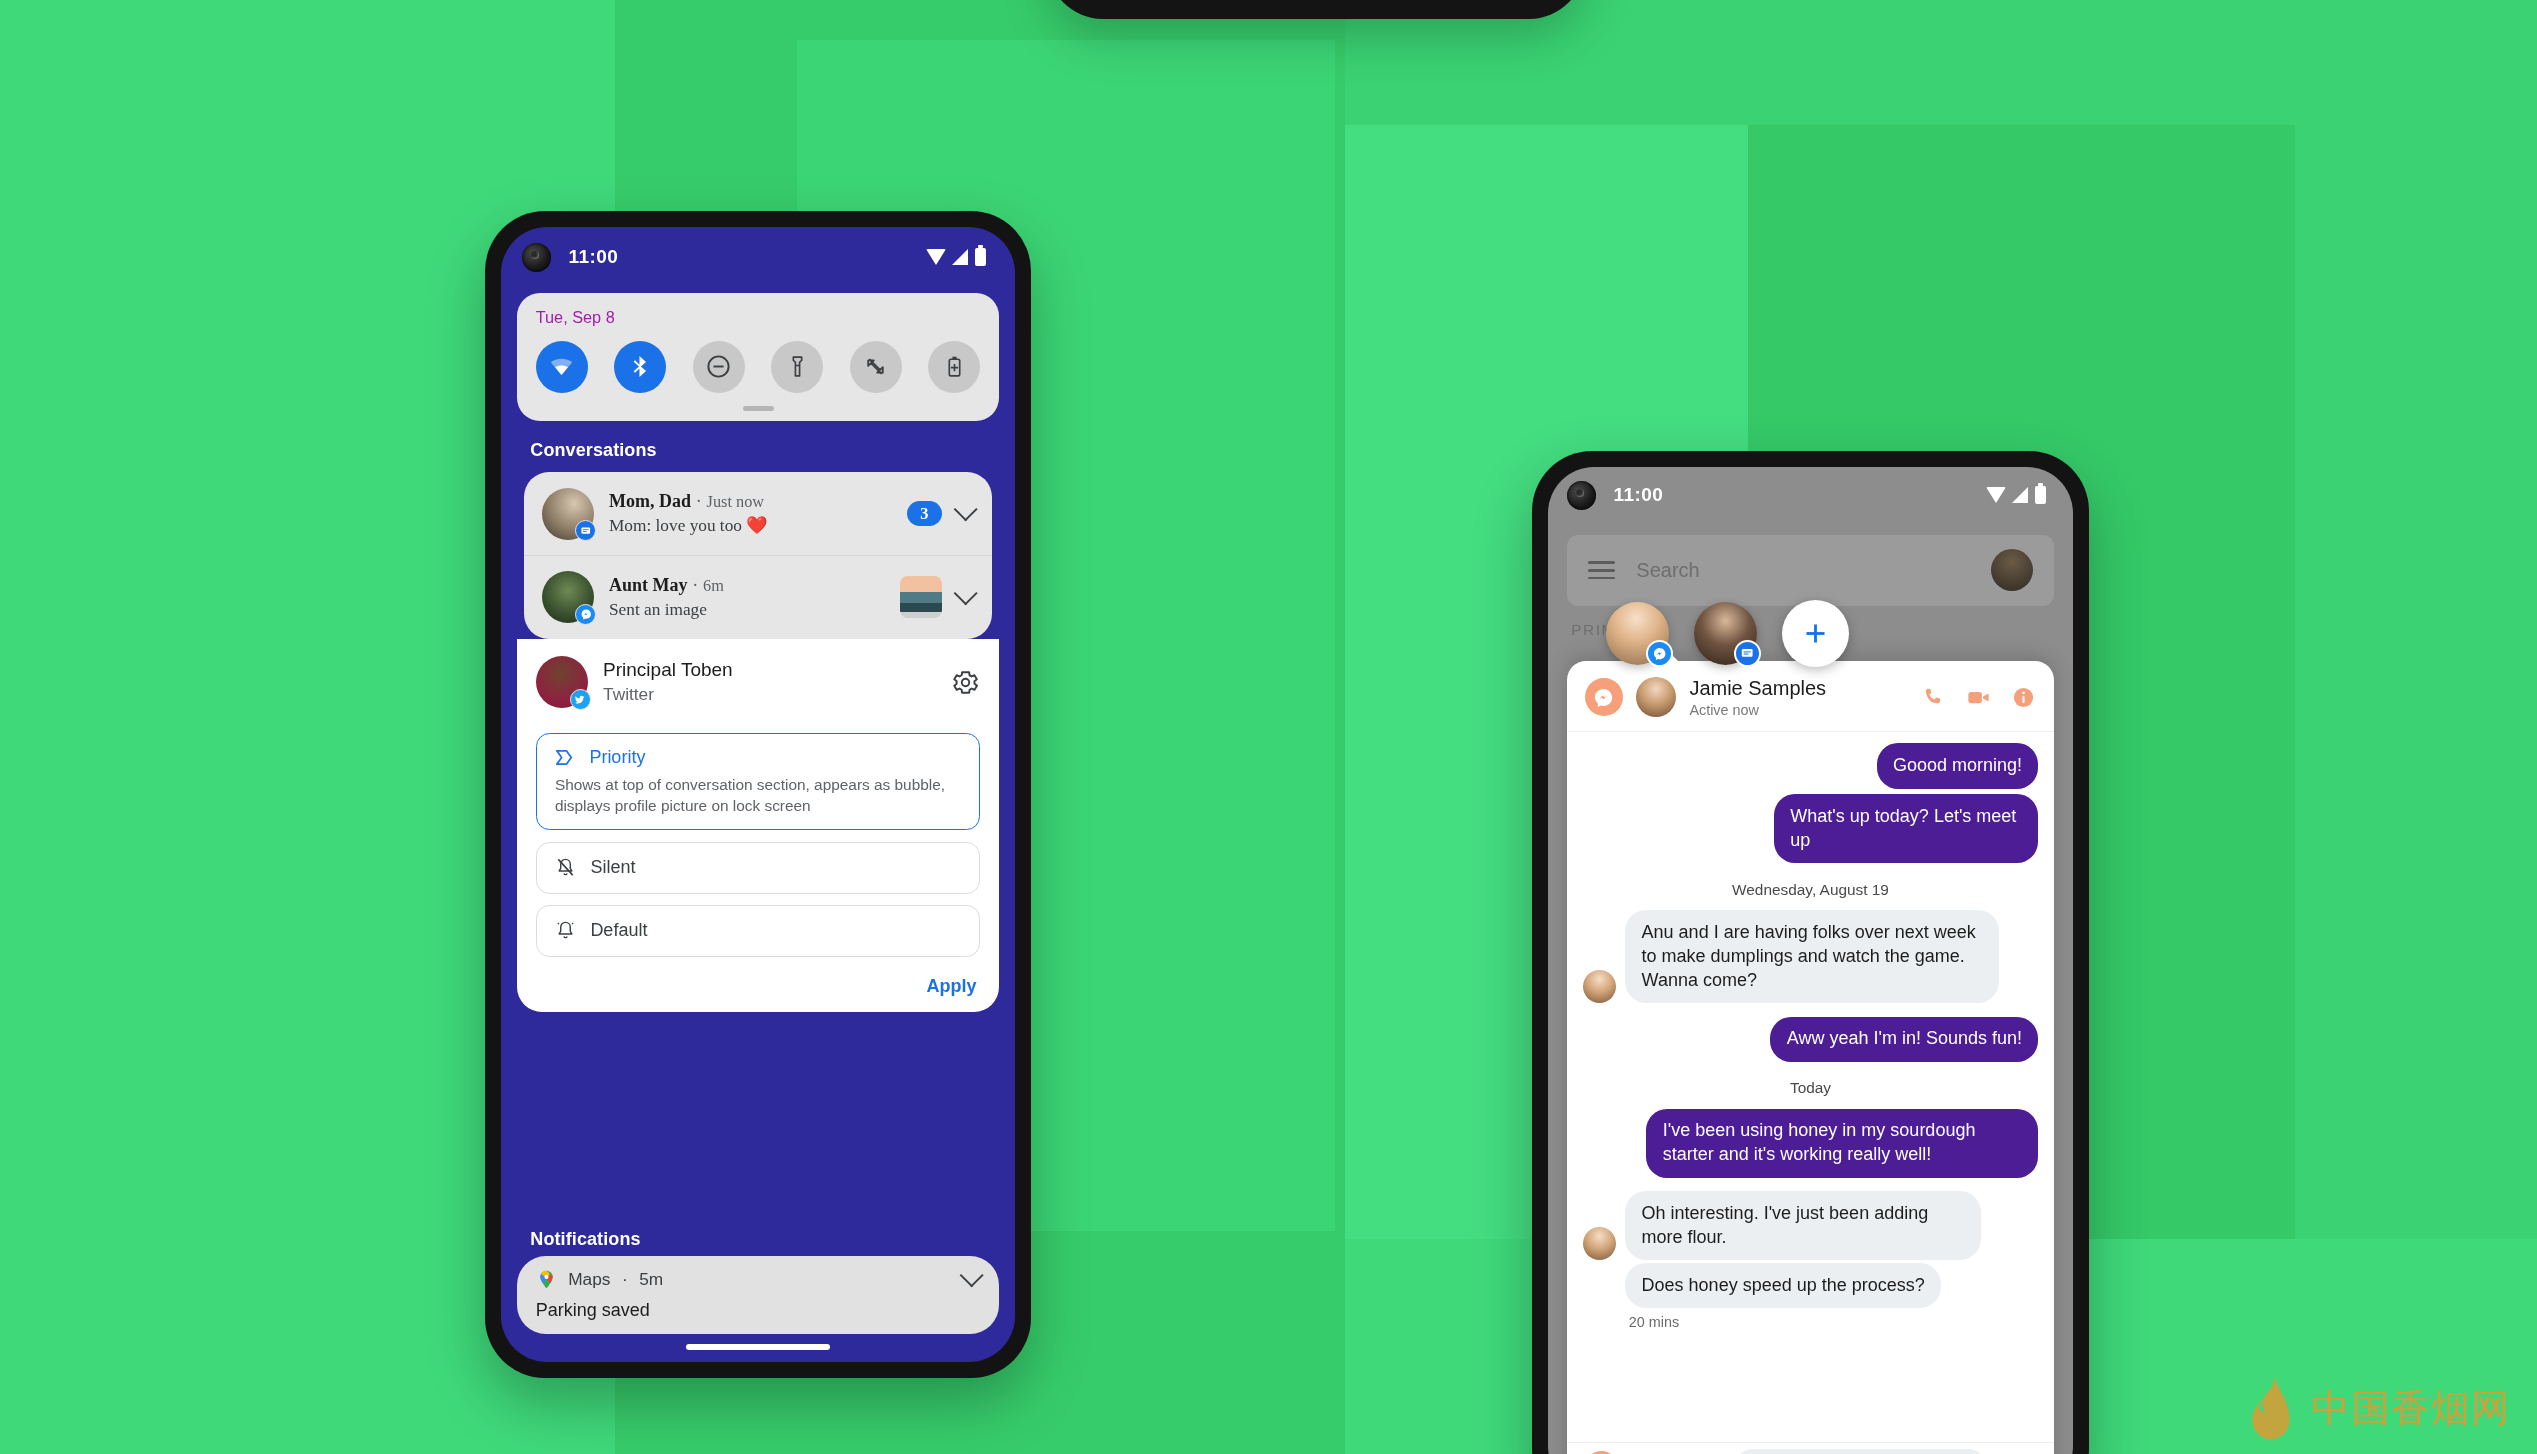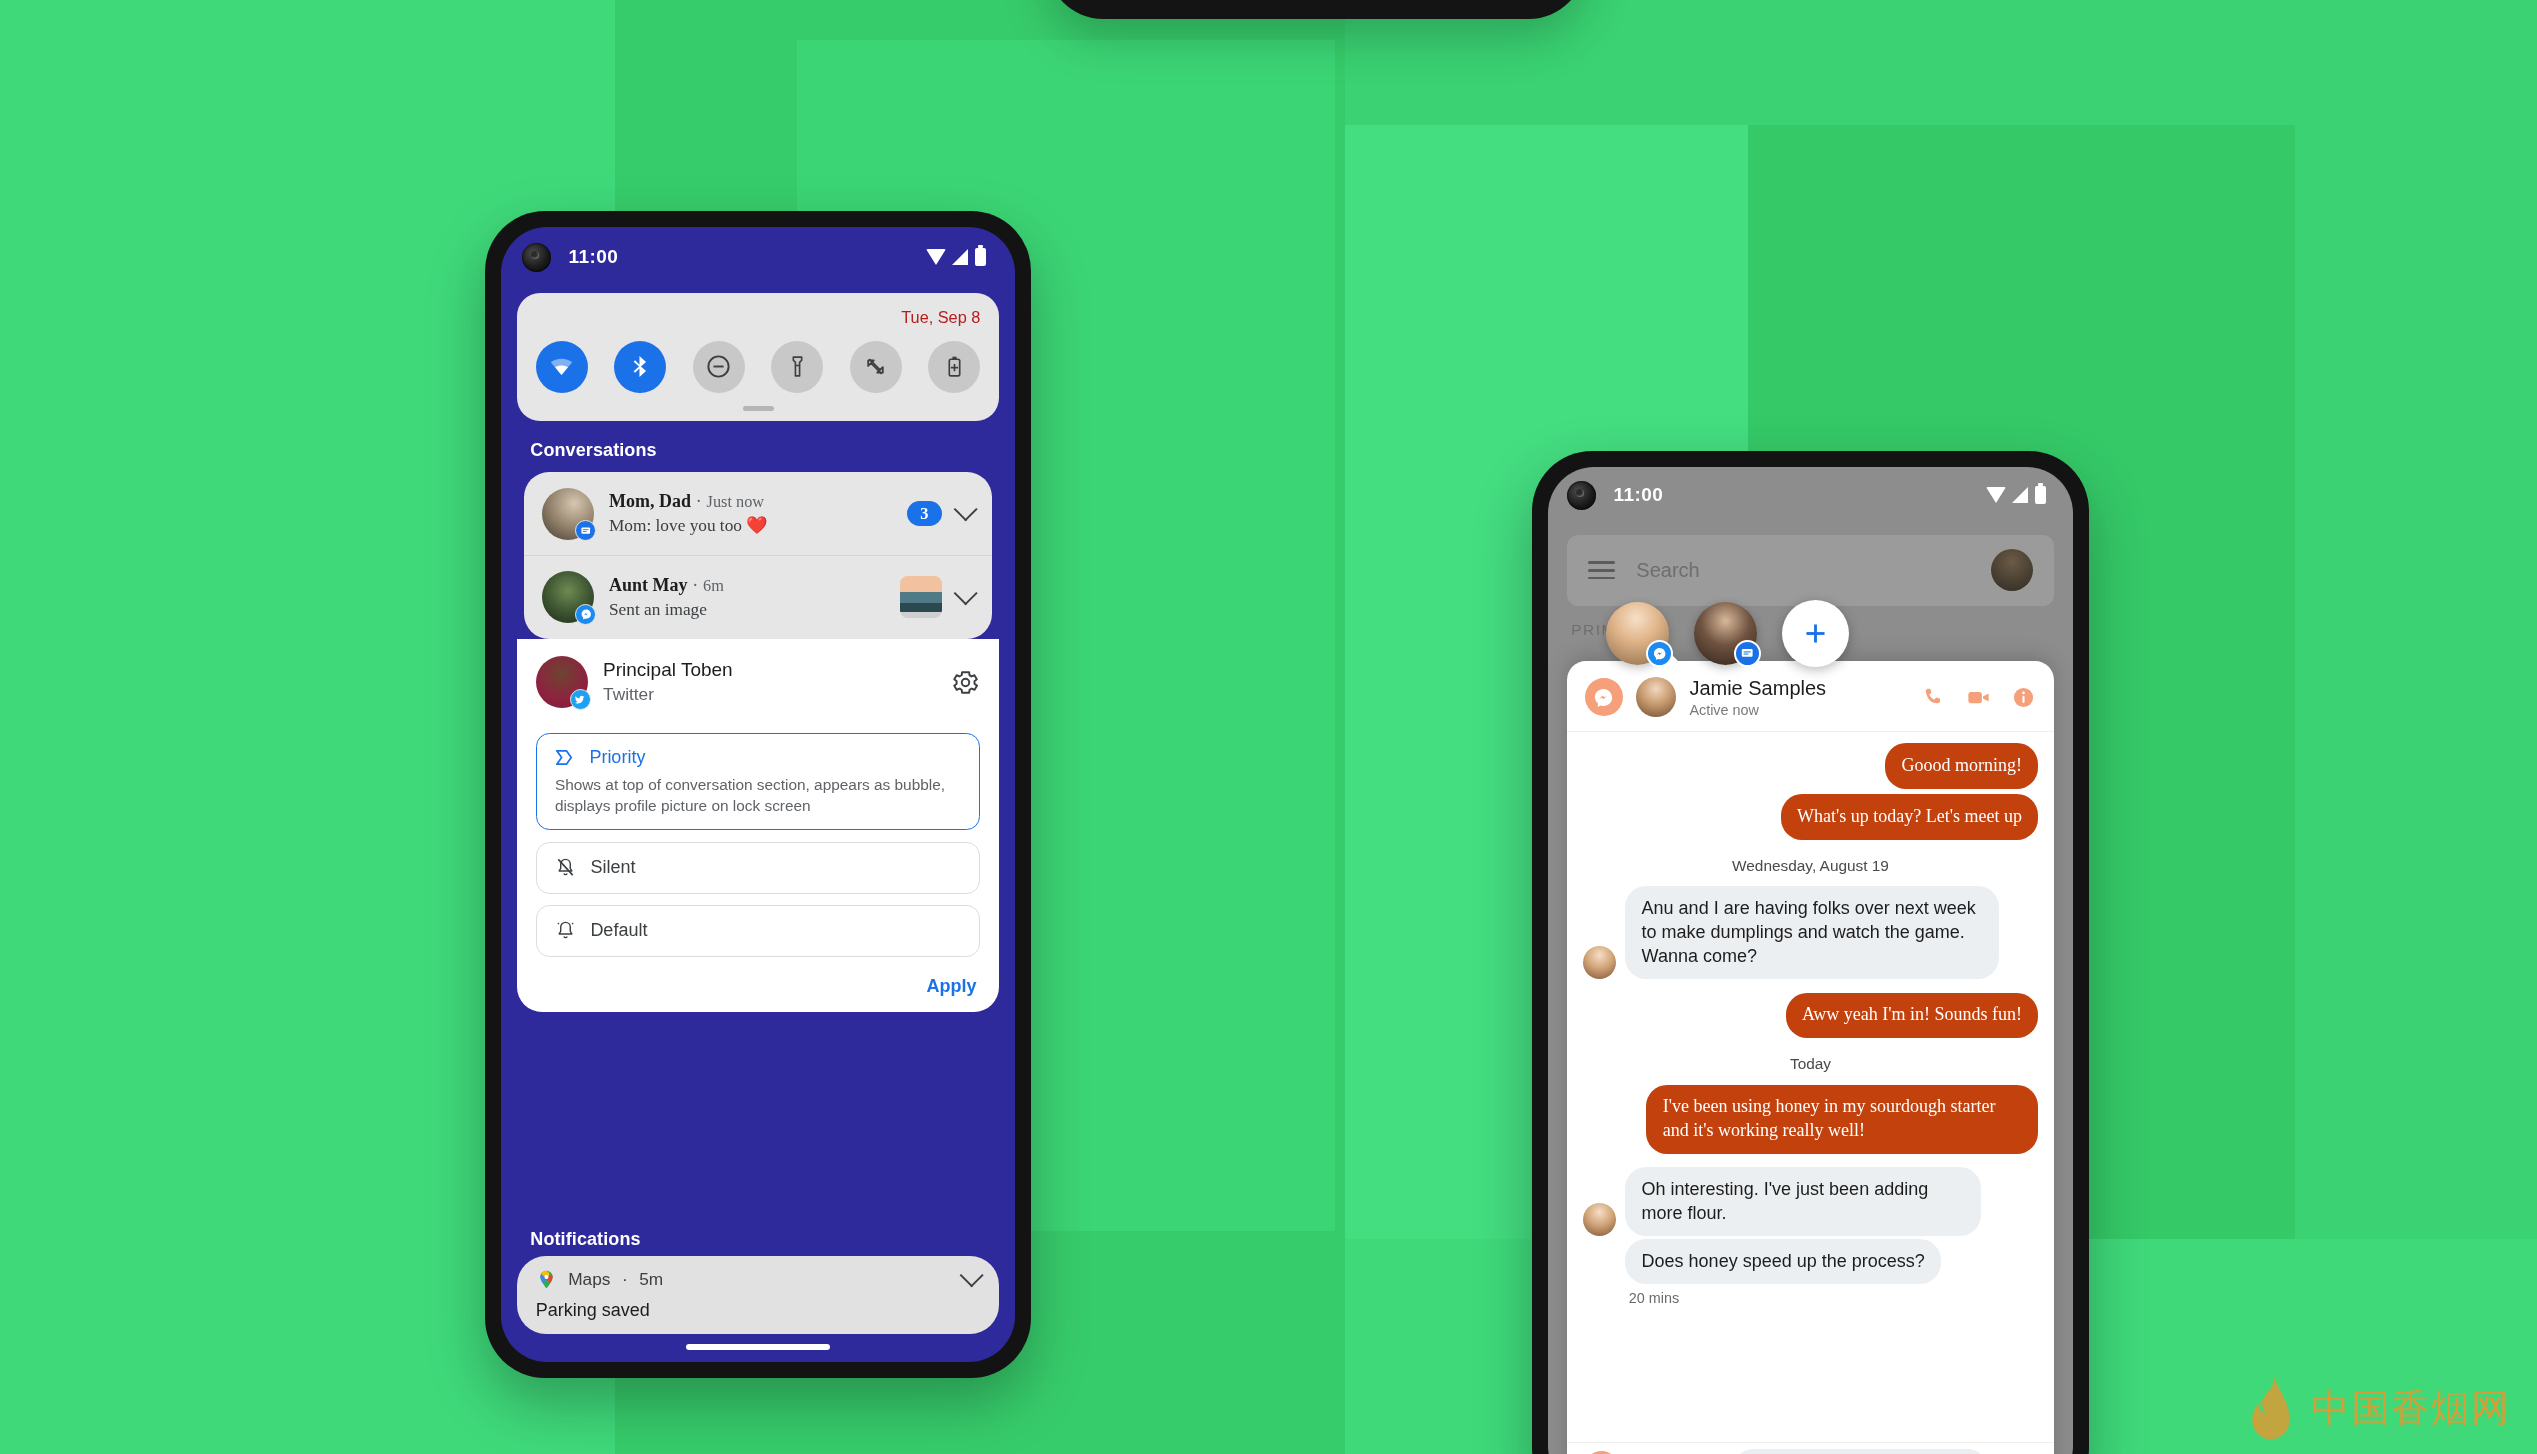--- a/index.html
+++ b/index.html
@@ -69,21 +69,21 @@
   .ic-wifi { width:0;height:0;border-left:10.6px solid transparent;border-right:10.6px solid transparent;border-top:16.3px solid #fff; border-radius:1.9px;}
   .ic-sig  { width:0;height:0;border-left:16.3px solid transparent;border-bottom:16.3px solid #fff;}
   .ic-batt { width:10.6px;height:18px;background:#fff;border-radius:1.9px;position:relative;}
   .ic-batt::before{content:"";position:absolute;top:-2.9px;left:2.9px;width:4.8px;height:2.9px;background:#fff;border-radius:1px;}
 
   
   .qs-card {
     margin: 5.8px 15.4px 0; background:#e6e6e6; border-radius: 23px;
     padding: 15.4px 19px 9.6px;
   }
-  .qs-date { font-size: 16.3px; color:#b91c1c; margin-bottom: 13.4px; text-align: right; }
+  .qs-date { font-size: 16.3px; color:#a21caf; margin-bottom: 13.4px; }
   .qs-tiles { display:flex; justify-content: space-between; align-items:center; }
   .qs-tile { width:52px;height:52px;border-radius:50%;background:#c8c8c8;display:flex;align-items:center;justify-content:center; }
   .qs-tile.on { background:#1b72e8; }
   .qs-handle { width:31px;height:4.8px;border-radius:2.9px;background:#b5b5b5;margin:13.4px auto 0;}
 
   .sect-label { color:#fff; font-size:18px; font-weight:700; padding: 19px 0 11.5px 29px; letter-spacing:0.1px;}
 
   .notif-group { margin: 0 23px; border-radius: 25px; overflow: hidden; background:#e6e6e6;font-family:Liberation Serif, serif; }
   .notif-row { display:flex; align-items:center; padding: 15.4px 17.3px; gap:15.4px; position:relative;}
   .notif-row + .notif-row { border-top: 1px solid #d6d6d6; }
@@ -177,21 +177,21 @@
   .chat-status { font-size:14.4px; color:#7a7a7a; margin-top:1.9px;}
   .chat-acts { margin-left:auto; display:flex; align-items:center; gap:19px; }
 
   .msgs { padding: 11.5px 15.4px 0; height: calc(100% - 69px); overflow:hidden; position:relative;}
   .bubble-row { display:flex; margin-bottom:5.8px; align-items:flex-end; gap:9.6px;}
   .bubble-row.out { justify-content:flex-end; }
   .bubble {
     max-width: 72%; border-radius:21px; padding: 10.6px 16.3px;
     font-size:18px; line-height:1.33;
   }
-  .bubble.out { background:#c2410c; color:#fff;font-family:Liberation Serif, serif; }
+  .bubble.out { background:#4c1d95; color:#fff; }
   .bubble.in  { background:#eceff1; color:#1d1d1d; }
   .msg-av { width:33px;height:33px;border-radius:50%;flex:0 0 auto;
     background: radial-gradient(circle at 50% 28%, #f7ddc6 0%, #d2a579 45%, #7a5334 100%); }
   .msg-av.spacer { background:transparent; }
   .daysep { text-align:center; color:#4a4a4a; font-size:15.4px; margin: 17.3px 0 11.5px; }
   .stamp { font-size:14.4px; color:#6b6b6b; padding-left:46px; margin-top:3.8px;}
 
   .composer {
     position:absolute; left:0; right:0; bottom:0; height:50px;
     border-top:1px solid #efefef; display:flex; align-items:center; gap:17.3px; padding: 0 17.3px;

